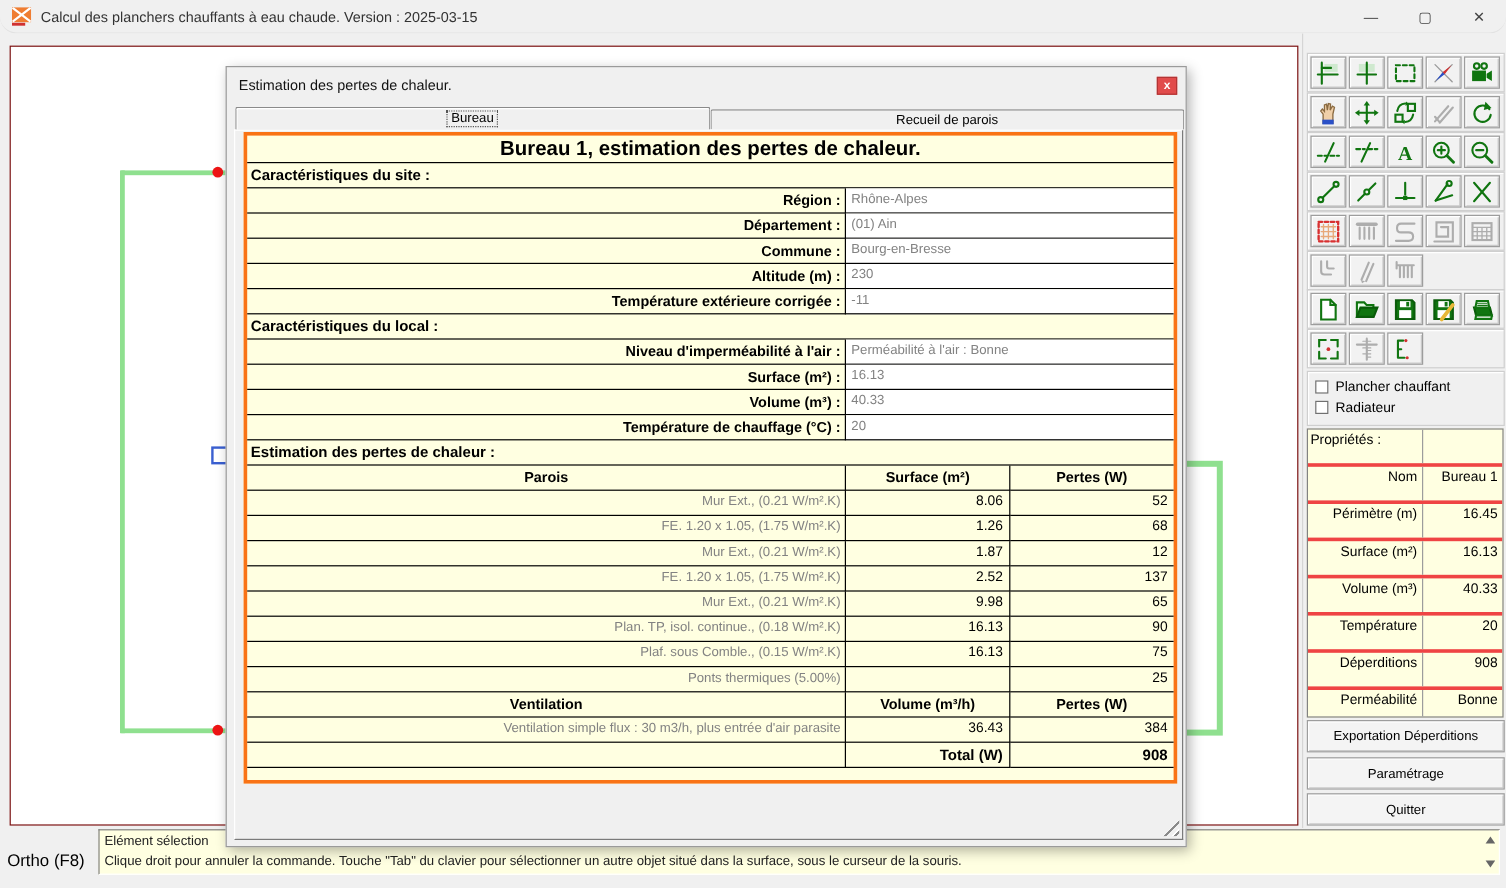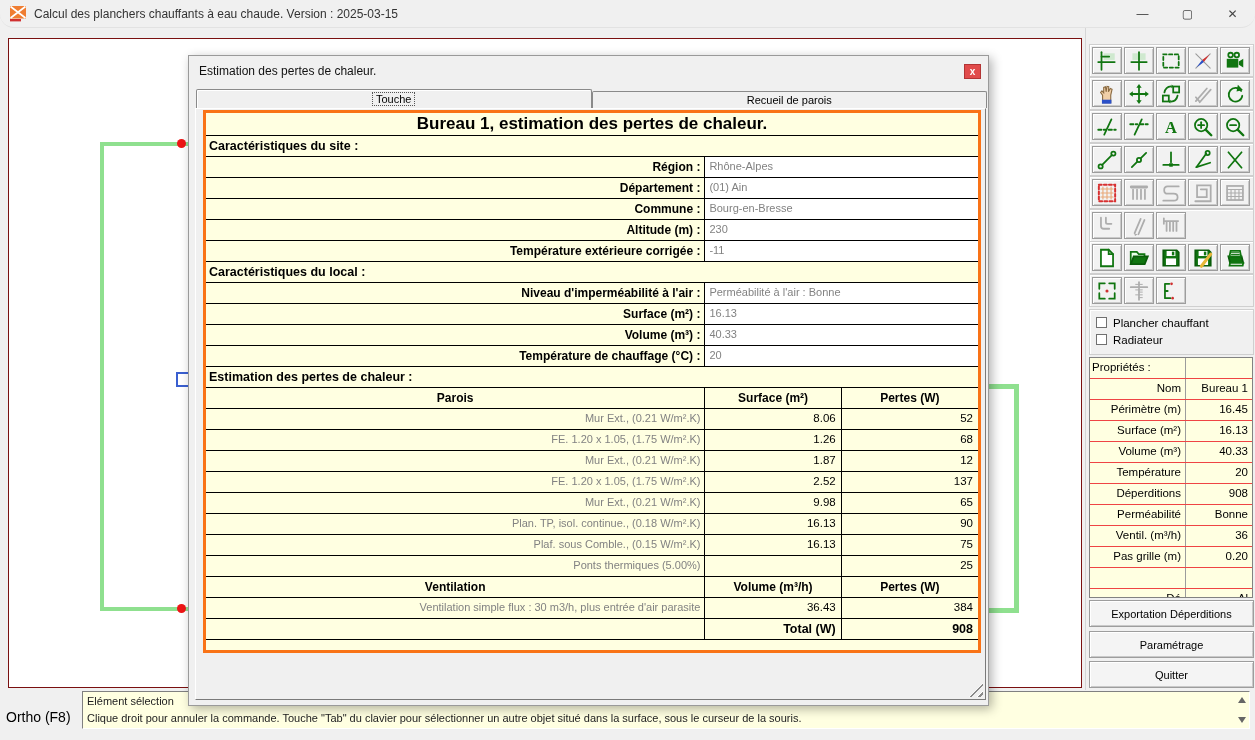--- a/index.html
+++ b/index.html
@@ -42,21 +42,21 @@
         align-items:center;justify-content:center;color:#107510;}
   .tbtn.dis{color:#adadad;}
   .tbtn svg{display:block;}
   .groupbox{position:absolute;left:3px;top:281px;width:165px;height:46px;border:1px solid #cfcfcf;
             box-shadow:inset 1px 1px 0 #fff;padding:4px 6px;}
   .cbrow{display:flex;align-items:center;height:17px;gap:6px;}
   .cbox{width:11px;height:11px;background:#fff;border:1px solid #707070;flex:0 0 auto;}
   .cblabel{font-size:11.5px;}
   .propsgrid{position:absolute;left:3px;top:329px;width:164px;background:#ffffe1;
              border:1px solid #828282;overflow:hidden;height:241px;}
-  .prow{display:flex;height:21px;border-bottom:1px solid #ef4444;}
+  .prow{display:flex;height:31px;border-bottom:3px solid #ef4444;}
   .prow.partial{height:9px;border-bottom:none;overflow:hidden;}
   .plab{width:96px;border-right:1px solid #9c9c9c;text-align:right;padding:3px 4px 0 2px;font-size:11.5px;white-space:nowrap;}
   .plab.hdr{text-align:left;}
   .pval{flex:1;text-align:right;padding:3px 4px 0 0;font-size:11.5px;white-space:nowrap;}
   .pbtn{position:absolute;left:3px;width:165px;height:27px;background:#f4f4f4;border:1px solid #9d9d9d;
         box-shadow:inset 1px 1px 0 #fff, inset -1px -1px 0 #c9c9c9;font-size:11px;
         font-family:"Liberation Sans",sans-serif;text-align:center;}
 
   
   .dialog{position:absolute;left:188px;top:55px;width:801px;height:651px;background:#f0f0f0;
@@ -467,21 +467,21 @@
   <button class="pbtn" style="top:633px;">Quitter</button>
 </div>
 
 <div class="dialog">
   <div class="dlg-titlebar">
     <span>Estimation des pertes de chaleur.</span>
     <div class="dlg-close">x</div>
   </div>
   <div class="tabs">
     <div class="tab active">
-      <span class="focusbox">Touche</span>
+      <span class="focusbox">Bureau</span>
     </div>
     <div class="tab">
       <span>Recueil de parois</span>
     </div>
   </div>
   <div class="tabpanel">
     <div id="report" class="report">
         <div class="rrow trow">
           <div class="c cfull ttl">Bureau 1, estimation des pertes de chaleur.</div>
         </div>

